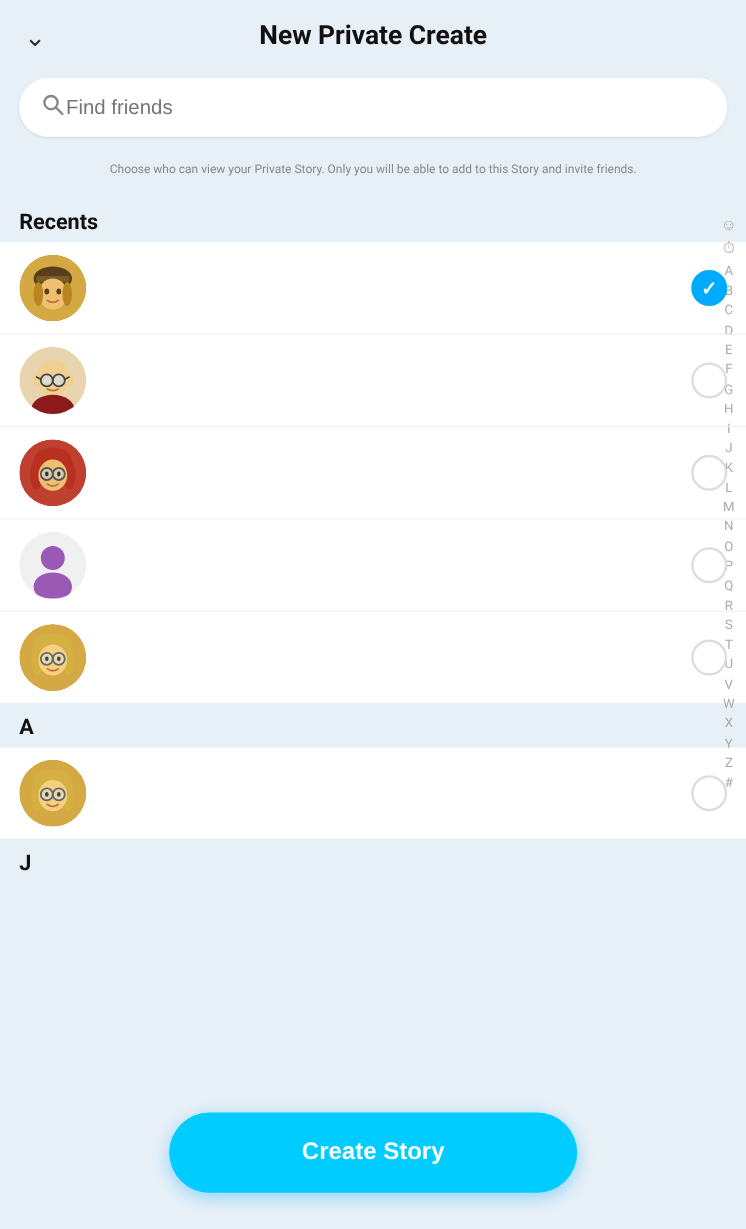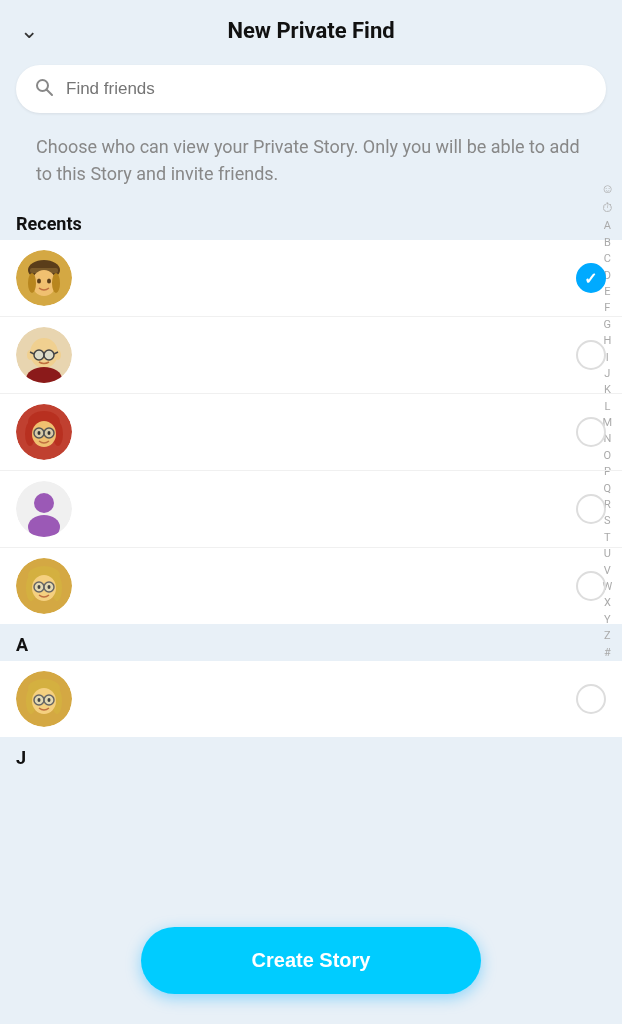--- a/index.html
+++ b/index.html
@@ -38,41 +38,41 @@
     .search-container {
       padding: 8px 16px 12px;
       background: #e8f0f7;
     }
     .search-bar {
       display: flex;
       align-items: center;
       background: #fff;
       border-radius: 30px;
       padding: 12px 18px;
-      gap: 12px;
+      gap: 1px;
       box-shadow: 0 1px 3px rgba(0,0,0,0.08);
     }
     .search-icon-wrap {
       color: #888;
       font-size: 18px;
     }
     .search-input {
       border: none;
       outline: none;
       font-size: 17px;
       color: #aaa;
       background: transparent;
       flex: 1;
     }
 
     
     .description {
-      text-align: left;
+      text-align: center;
       color: #888;
-      font-size: 18px;
+      font-size: 10px;
       line-height: 1.5;
       padding: 8px 36px 16px;
       background: #e8f0f7;
     }
 
     
     .alphabet-sidebar {
       position: absolute;
       right: 6px;
       top: 180px;
@@ -183,21 +183,21 @@
     .friend-item .avatar svg {
       width: 56px;
       height: 56px;
     }
   </style>
 </head>
 <body>
 
 <div class="header">
   <span class="header-chevron">⌄</span>
-  <span class="header-title">New Private Find</span>
+  <span class="header-title">New Private Create</span>
 </div>
 
 <div class="search-container">
   <div class="search-bar">
     <span class="search-icon-wrap">
       <svg width="20" height="20" viewBox="0 0 20 20" fill="none">
         <circle cx="8.5" cy="8.5" r="5.5" stroke="#888" stroke-width="2"></circle>
         <line x1="12.5" y1="12.5" x2="18" y2="18" stroke="#888" stroke-width="2" stroke-linecap="round"></line>
       </svg>
     </span>

